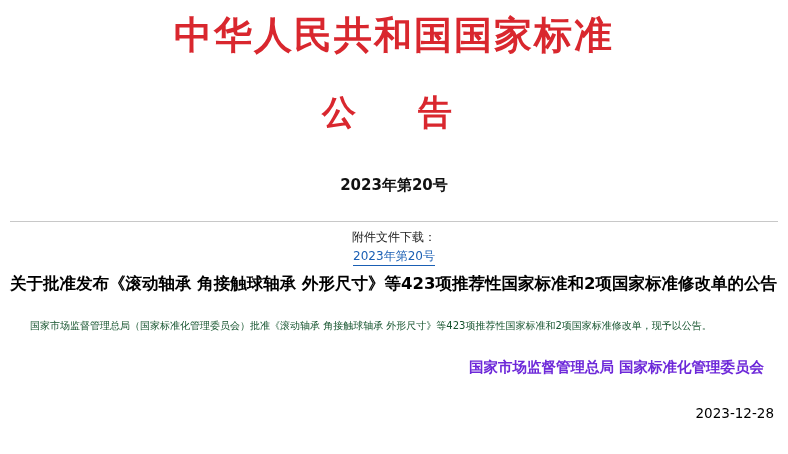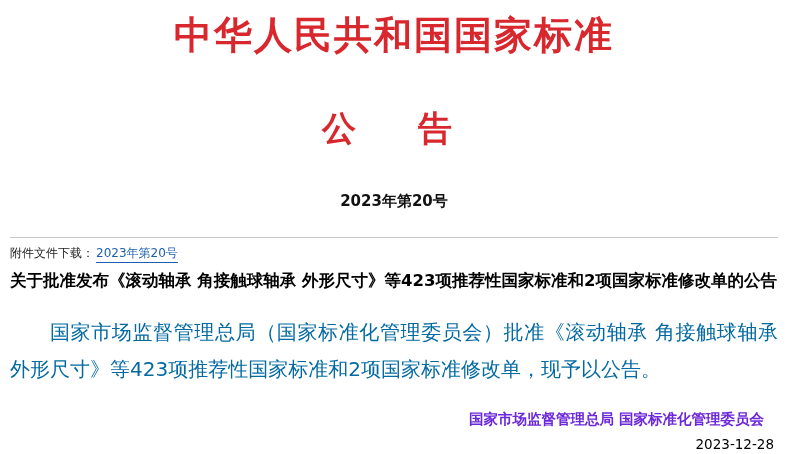--- a/index.html
+++ b/index.html
@@ -32,21 +32,21 @@
     font-size: 38px;
     letter-spacing: 2px;
     line-height: 1.1;
   }
   .masthead-sub {
     color: #d9272e;
     font-family: "DejaVu Serif", "Liberation Serif", serif;
     font-weight: bold;
     font-size: 34px;
     letter-spacing: 14px;
-    margin-top: 50px;
+    margin-top: 34px;
   }
   .issue-no {
     text-align: center;
     font-family: "DejaVu Sans", "Liberation Sans", sans-serif;
     font-weight: bold;
     font-size: 15px;
     margin-top: 40px;
     color: #111;
   }
   .rule {
@@ -55,56 +55,57 @@
     margin: 26px 0 0 0;
   }
   .attachment {
     margin-top: 7px;
     font-family: "DejaVu Sans", "Liberation Sans", sans-serif;
     font-size: 12px;
     color: #222;
     display: flex;
     align-items: center;
     gap: 2px;
+    flex-direction: column;
   }
   .attachment-link {
     color: #1a5fb4;
     text-decoration: none;
     border-bottom: 1px solid #1a5fb4;
     cursor: pointer;
   }
   .doc-title {
     margin-top: 4px;
     font-family: "DejaVu Sans", "Liberation Sans", sans-serif;
     font-weight: bold;
     font-size: 16.5px;
     line-height: 1.65;
     text-align: justify;
     color: #000;
   }
   .doc-body {
     margin-top: 20px;
     font-family: "DejaVu Sans", "Liberation Sans", sans-serif;
-    font-size: 20px;
+    font-size: 10px;
     line-height: 1.85;
     text-align: justify;
     text-indent: 2em;
-    color: #0369a1;
+    color: #14532d;
   }
   .signature {
     margin-top: 22px;
     text-align: right;
     font-family: "DejaVu Sans", "Liberation Sans", sans-serif;
     font-weight: bold;
     font-size: 14.5px;
     padding-right: 14px;
     color: #6d28d9;
   }
   .date {
-    margin-top: 7px;
+    margin-top: 28px;
     text-align: right;
     font-family: "DejaVu Sans", "Liberation Sans", sans-serif;
     font-size: 13.5px;
     padding-right: 4px;
     color: #000;
   }
 </style>
 </head>
 <body>
 

